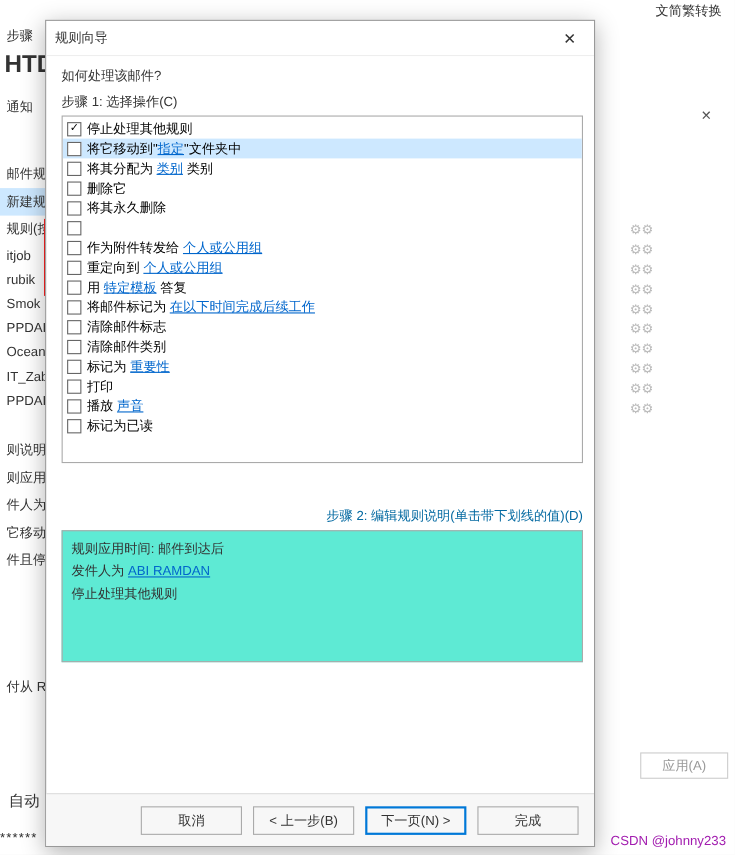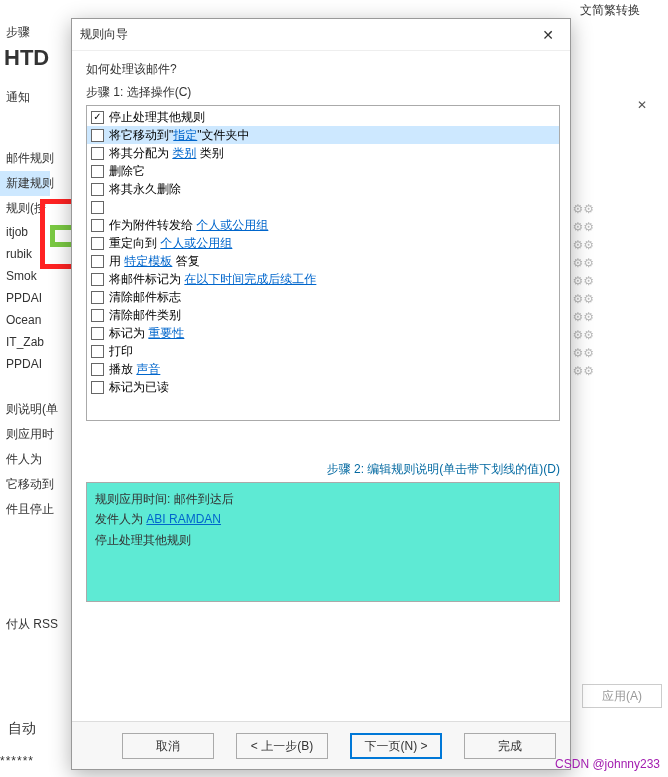--- a/index.html
+++ b/index.html
@@ -74,21 +74,20 @@
       left: 41px;
       top: 18px;
       width: 500px;
       height: 752px;
       background: #fff;
       border: 1px solid #999;
       box-shadow: 0 5px 20px rgba(0,0,0,0.3);
       z-index: 10;
       display: flex;
       flex-direction: column;
-      margin-left: 30px;
     }
     .dialog-titlebar {
       height: 32px;
       display: flex;
       align-items: center;
       justify-content: space-between;
       padding: 0 8px;
       border-bottom: 1px solid #eee;
     }
     .dialog-title { color: #333; }
@@ -138,42 +137,42 @@
       background: #5eead4;
       color: #333;
       line-height: 1.7;
     }
     .dialog-buttons {
       height: 48px;
       border-top: 1px solid #ddd;
       display: flex;
       align-items: center;
       justify-content: flex-end;
-      gap: 22px;
+      gap: 10px;
       padding: 0 14px;
       background: #f7f7f7;
     }
     .btn {
       min-width: 92px;
       height: 26px;
       padding: 0 10px;
       border: 1px solid #aaa;
       background: #f7f7f7;
       color: #333;
       cursor: pointer;
       text-align: center;
       line-height: 24px;
       white-space: nowrap;
     }
     .btn.primary { border: 2px solid #0078d7; line-height: 22px; }
     .bg-left-labels { position: absolute; left: 0; top: 0; width: 50px; }
     .htd { position: absolute; left: 4px; top: 45px; font-size: 22px; font-weight: bold; color: #333; }
     .auto-label { position: absolute; left: 8px; top: 720px; color: #333; font-size: 14px; }
     .stars { position: absolute; left: 0px; top: 754px; color: #333; letter-spacing: 1px; }
-    .topright { position: absolute; right: 28px; top: 2px; color: #333; }
+    .topright { position: absolute; right: 12px; top: 2px; color: #333; }
     .gears { position: absolute; right: 74px; top: 200px; color: #bbb; font-size: 12px; line-height: 18px; }
   </style>
 </head>
 <body>
 
 <div class="background">
   <div class="topright">文简繁转换</div>
   <div class="htd">HTD</div>
   <div class="bg-left-labels">
     <div class="bg-label" style="margin-top:20px">步骤</div>

